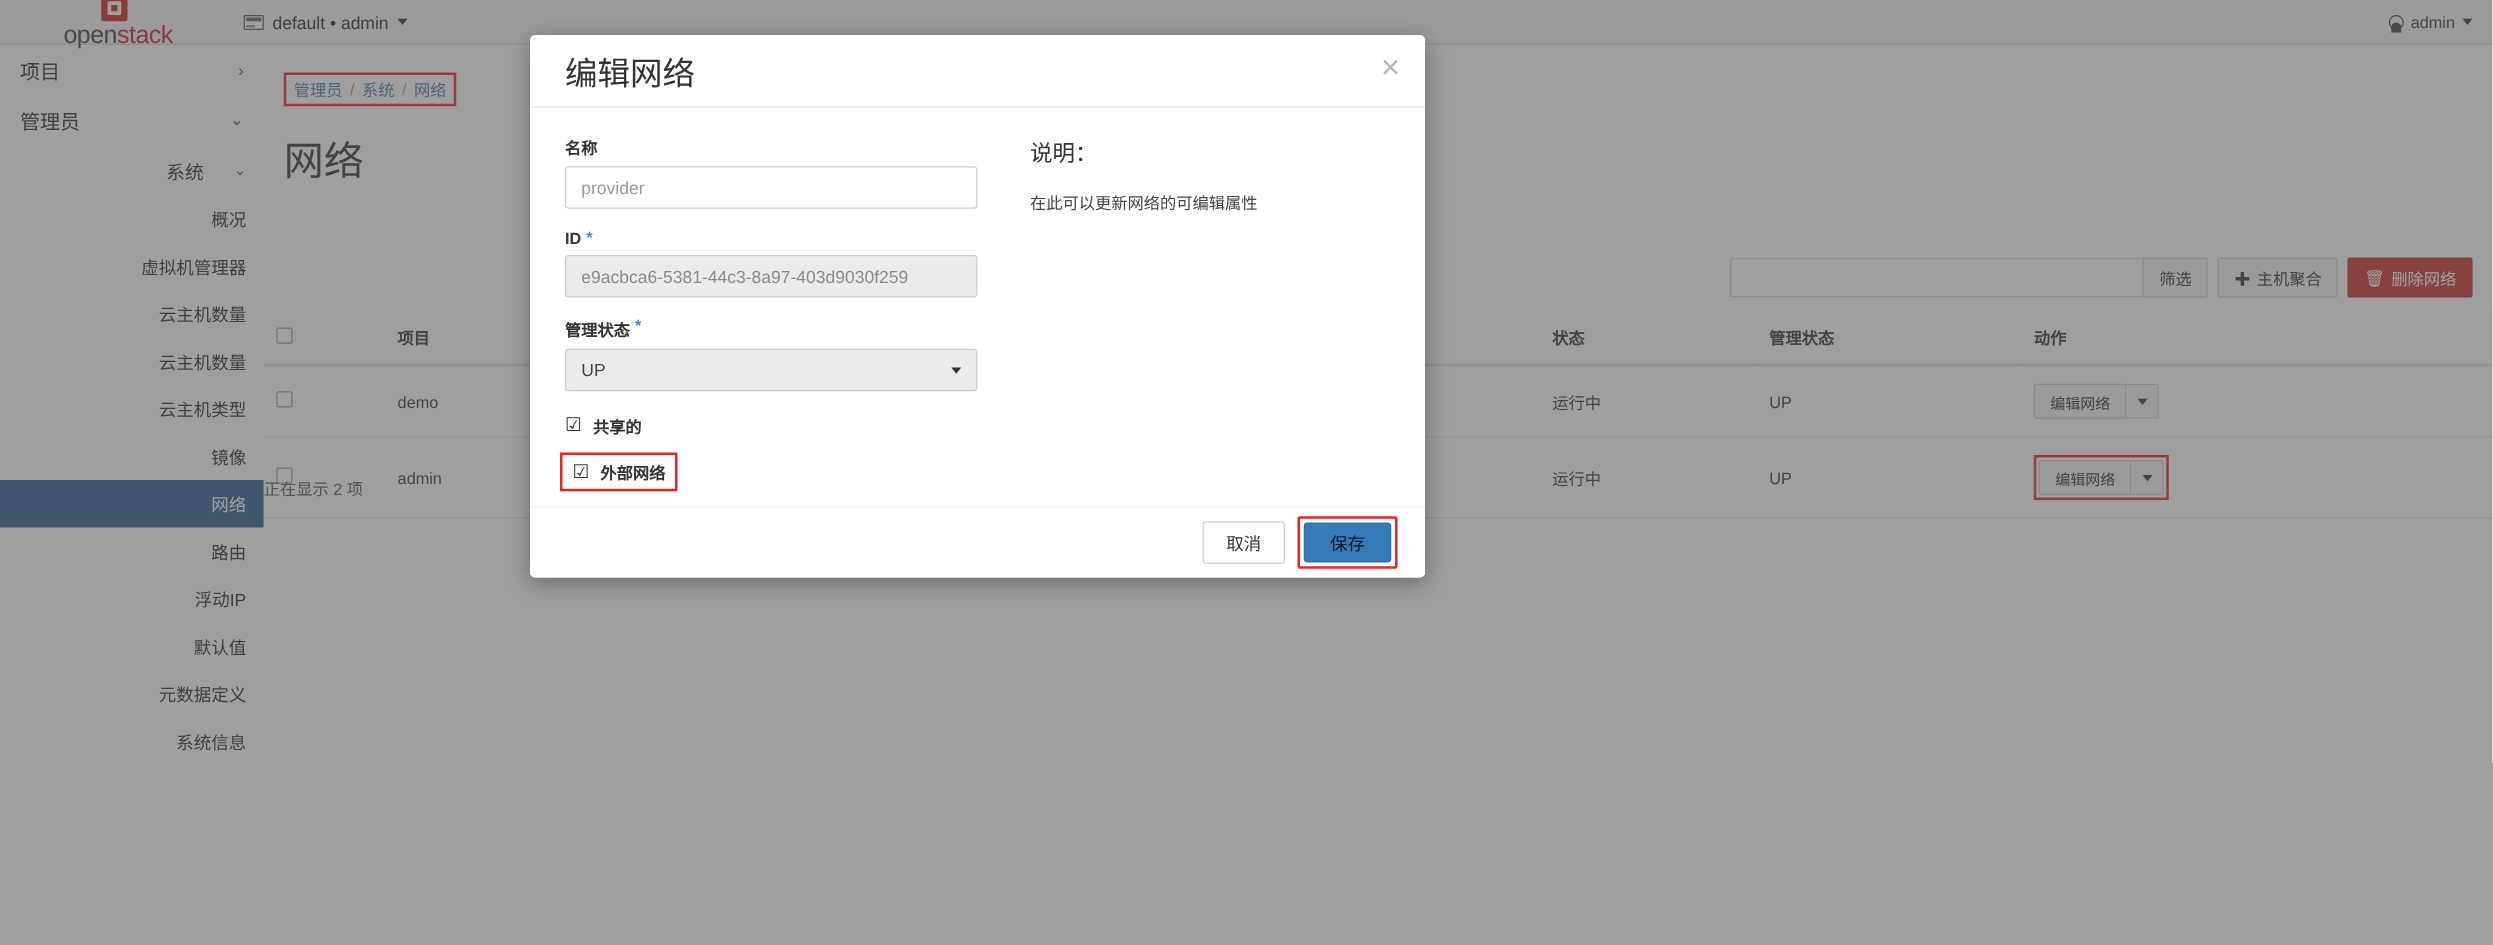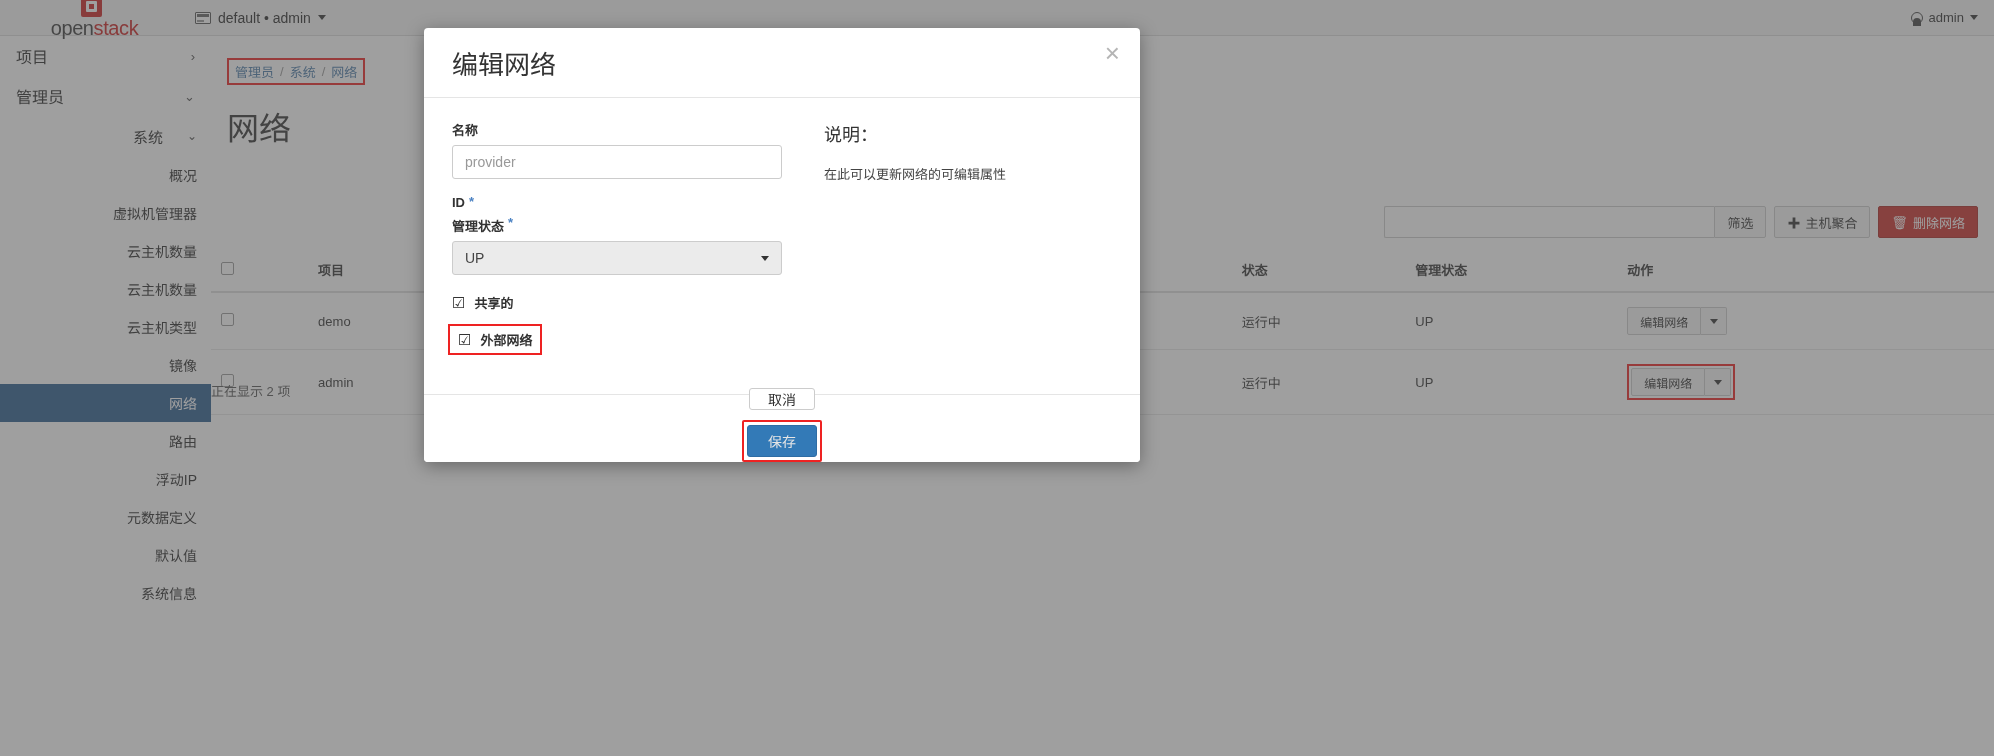--- a/index.html
+++ b/index.html
@@ -188,29 +188,28 @@
     font-weight:bold; margin-bottom:12px; cursor:pointer;
   }
   .chk-row.hl { border:2px solid #ee2222; padding:4px 8px; width:fit-content; margin-left:-4px; }
   .chk-glyph { font-size:15px; color:#333; line-height:1; }
   .desc-title { font-size:18px; color:#333; margin-bottom:18px; font-weight:400; }
   .desc-text { font-size:13px; color:#444; line-height:1.7; }
   .modal-footer {
     height:68px; border-top:1px solid #e5e5e5; background:#fff;
     display:flex; align-items:center; justify-content:flex-end; gap:10px; padding:0 22px;
     border-radius:0 0 4px 4px;
-    flex-direction:column;
   }
   .btn-cancel {
     height:34px; padding:0 18px; border:1px solid #ccc; background:#fff; color:#333;
     font-size:14px; border-radius:3px; cursor:pointer;
   }
   .btn-save-wrap { border:2px solid #ee2222; padding:3px; border-radius:2px; }
   .btn-save {
-    height:32px; padding:0 20px; border:1px solid #2e6da4; background:#337ab7; color:#e5e5e5;
+    height:32px; padding:0 20px; border:1px solid #2e6da4; background:#337ab7; color:#0f172a;
     font-size:14px; border-radius:3px; cursor:pointer;
   }
 </style>
 </head>
 <body>
 
 <div class="app">
 
   <div class="topbar">
     <div class="brand">
@@ -268,24 +267,24 @@
         <div class="side-item active">
           <span>网络</span>
         </div>
         <div class="side-item">
           <span>路由</span>
         </div>
         <div class="side-item">
           <span>浮动IP</span>
         </div>
         <div class="side-item">
+          <span>默认值</span>
+        </div>
+        <div class="side-item">
           <span>元数据定义</span>
-        </div>
-        <div class="side-item">
-          <span>默认值</span>
         </div>
         <div class="side-item">
           <span>系统信息</span>
         </div>
       </div>
   </div>
 
   <div class="main">
     <div class="breadcrumb">
       <span class="bc-box">
@@ -379,20 +378,23 @@
           <span>名称</span>
         </div>
         <div class="fld-input">
           <span>provider</span>
         </div>
 
         <div class="fld-label">
           <span>ID</span>
           <span class="req">*</span>
         </div>
+        <div class="fld-input disabled">
+          <span>e9acbca6-5381-44c3-8a97-403d9030f259</span>
+        </div>
 
         <div class="fld-label">
           <span>管理状态</span>
           <span class="req">*</span>
         </div>
         <div class="fld-select">
           <span>UP</span>
           <span class="caret"></span>
         </div>
 

